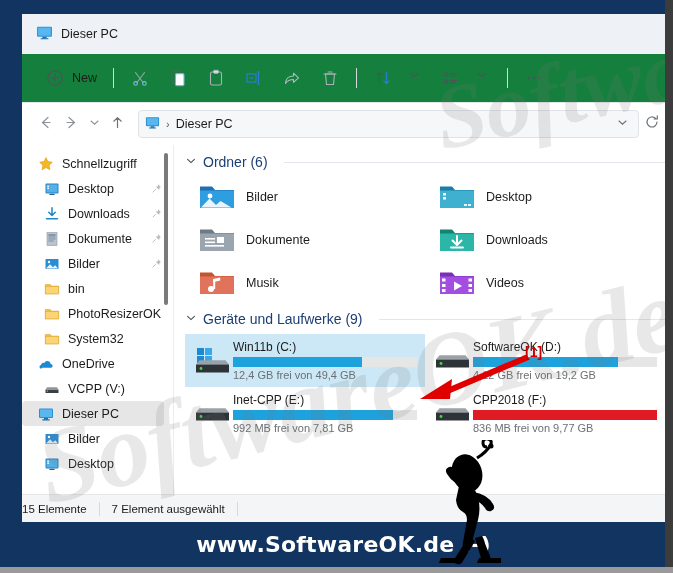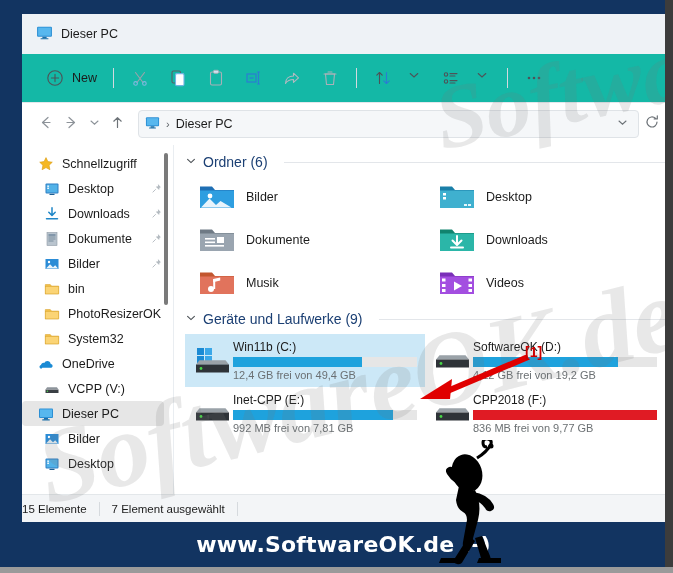--- a/index.html
+++ b/index.html
@@ -33,21 +33,21 @@
   
   .titlebar {
     height:40px; background:#eef2f6;
     display:flex; align-items:center;
     padding-left:14px;
   }
   .titlebar .tb-label { font-size:12.5px; color:#1b1b1b; margin-left:8px; }
 
   
   .toolbar {
-    height:49px; background:#14b8a6;
+    height:49px; background:#15803d;
     display:flex; align-items:center;
     padding-left:14px; gap:0px;
     border-bottom:1px solid #e2e7ec;
   }
   .tb-btn {
     height:32px; display:flex; align-items:center; justify-content:center;
     gap:7px; border-radius:5px; padding:0 9px;
     color:#1b1b1b; font-size:12.5px;
   }
   .tb-sep { width:1px; height:20px; background:#d3d9df; margin:0 7px; }

